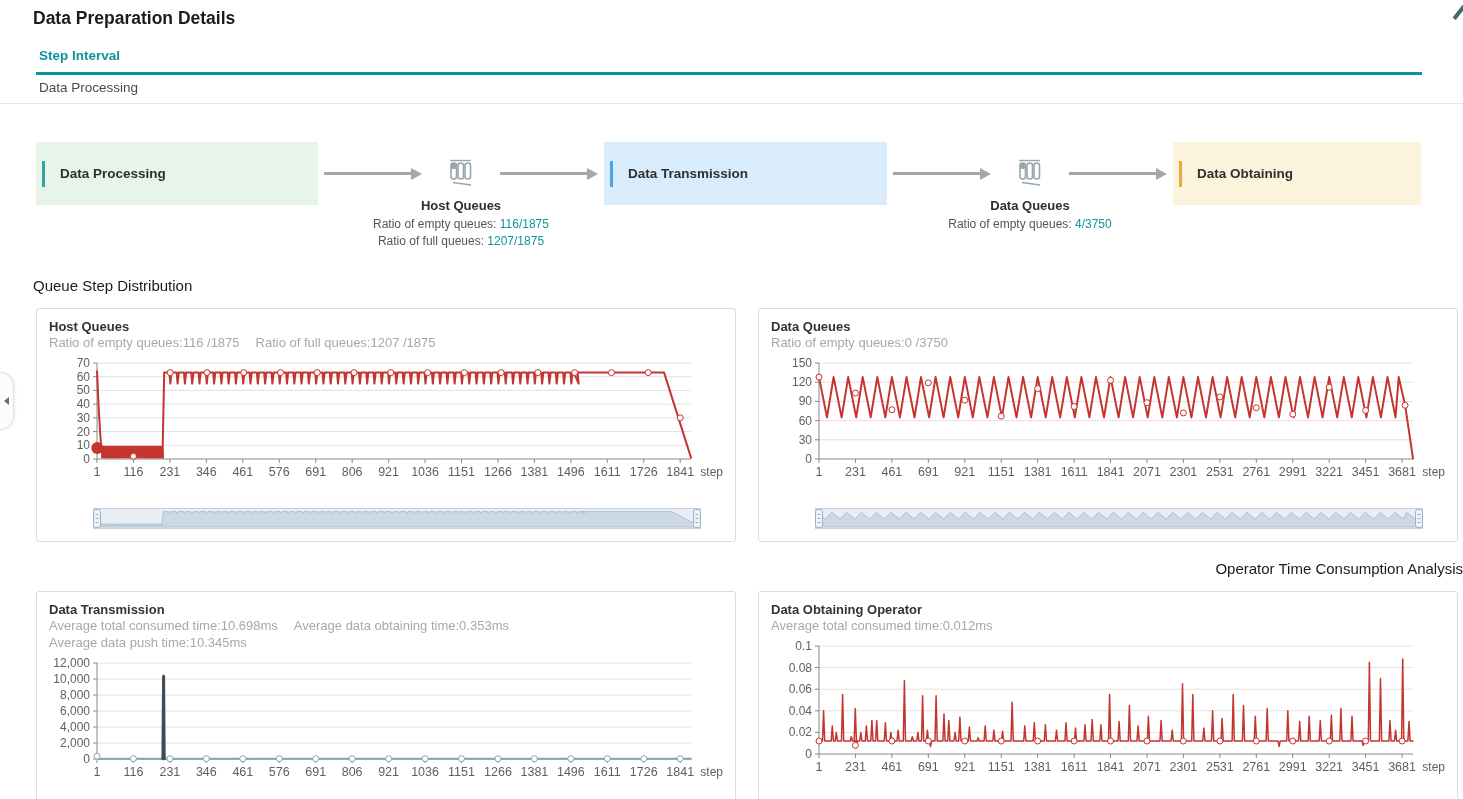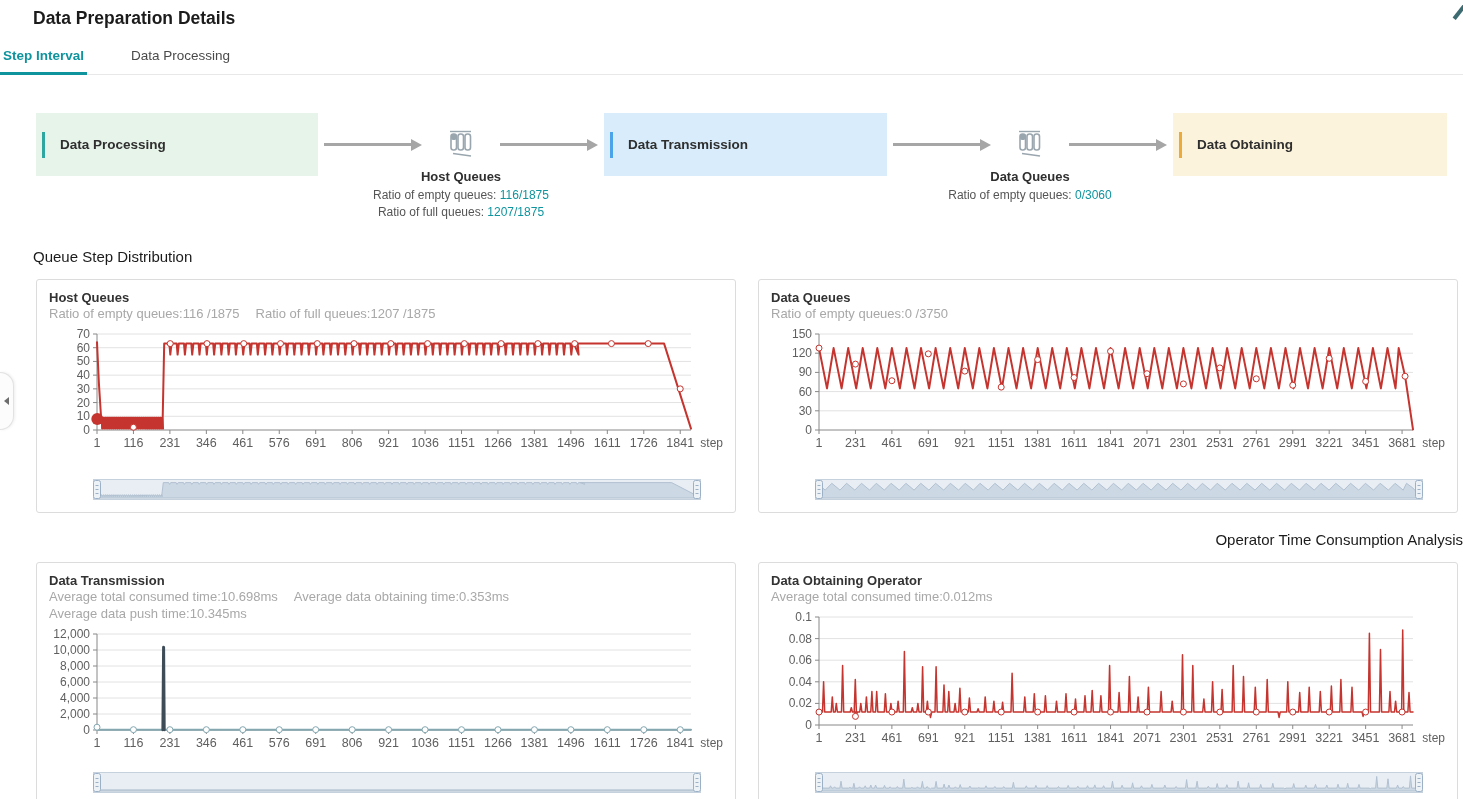--- a/index.html
+++ b/index.html
@@ -1,31 +1,31 @@
 <!DOCTYPE html>
 <html><head>
 <meta charset="utf-8">
 <style>
   html,body{margin:0;padding:0;background:#fff;}
   body{width:1463px;height:799px;overflow:hidden;position:relative;
        font-family:"Liberation Sans","DejaVu Sans",sans-serif;color:#333;}
   
   .page-title{font-size:17.5px;font-weight:bold;color:#1b1b1b;margin:8px 0 0 33px;}
-  .tabs{display:flex;margin-top:13px;border-bottom:1px solid #e8e8e8;}
+  .tabs{display:flex;margin-top:13px;padding-left:36px;border-bottom:1px solid #e8e8e8;flex-direction:column;}
   .tab{font-size:13.5px;color:#4a4a4a;padding:6px 3px 9px;margin-right:41px;margin-bottom:-1px;cursor:pointer;}
   .tab.active{color:#0f949e;font-weight:bold;border-bottom:3px solid #0f949e;}
   .corner-mark{position:absolute;right:0;top:2px;width:11px;height:18px;overflow:hidden;}
   .corner-mark::before{content:"";position:absolute;right:1px;top:-3px;width:3.5px;height:22px;
        background:#3c6b72;transform:rotate(38deg);}
   
   .flow{display:flex;align-items:flex-start;margin-top:38px;padding-left:36px;height:63px;margin-bottom:72px;}
   .flow-node{height:63px;display:flex;align-items:center;box-sizing:border-box;padding-left:6px;flex:none;}
   .flow-node .accent{width:3px;height:26px;flex:none;}
   .flow-node .node-label{font-size:13.5px;font-weight:bold;color:#2f2f2f;margin-left:15px;}
-  .w0{width:282px}.w1{width:283px}.w2{width:274px}
+  .w0{width:282px}.w1{width:283px}.w2{width:248px}
   .flow-arrow{width:110px;height:63px;display:flex;align-items:center;padding:0 6px;box-sizing:border-box;flex:none;}
   .flow-arrow .line{flex:1;height:2.5px;background:#a6a6a6;}
   .flow-arrow .head{width:0;height:0;border-top:6px solid transparent;border-bottom:6px solid transparent;
        border-left:11px solid #a6a6a6;}
   .flow-queue{width:66px;height:63px;position:relative;display:flex;justify-content:center;
        align-items:flex-start;padding-top:14px;box-sizing:border-box;flex:none;}
   .q-caption{position:absolute;top:56px;left:50%;transform:translateX(-50%);width:240px;text-align:center;}
   .q-title{font-size:13px;font-weight:bold;color:#2f2f2f;margin-bottom:3px;}
   .q-line{font-size:12px;line-height:17px;}
   .q-label{color:#555;}
@@ -109,21 +109,21 @@
     <svg class="queue-icon" width="28" height="32" viewBox="0 0 28 32">
       <rect x="4" y="7" width="5.5" height="16" rx="2.5" fill="none" stroke="#9aa6ae" stroke-width="1.6"></rect>
       <rect x="11" y="7" width="5.5" height="16" rx="2.5" fill="none" stroke="#9aa6ae" stroke-width="1.6"></rect>
       <rect x="18" y="7" width="5.5" height="16" rx="2.5" fill="none" stroke="#9aa6ae" stroke-width="1.6"></rect>
       <rect x="4" y="7" width="5.5" height="6" rx="2" fill="#9aa6ae"></rect>
       <line x1="3" y1="4.5" x2="24" y2="4.5" stroke="#9aa6ae" stroke-width="1.4"></line>
       <line x1="6" y1="26.5" x2="24" y2="29" stroke="#9aa6ae" stroke-width="1.6"></line>
     </svg>
     <div class="q-caption">
       <div class="q-title">Data Queues</div>
-      <div class="q-line"><span class="q-label">Ratio of empty queues: </span><span class="q-value">0/3060</span></div>
+      <div class="q-line"><span class="q-label">Ratio of empty queues: </span><span class="q-value">4/3750</span></div>
     </div>
   </div>
 
   <div class="flow-arrow">
       <i class="line"></i>
       <i class="head"></i>
     </div>
 
   <div class="flow-node w2" style="background: rgb(252, 243, 220);">
     <span class="accent" style="background: rgb(237, 170, 60);"></span>

